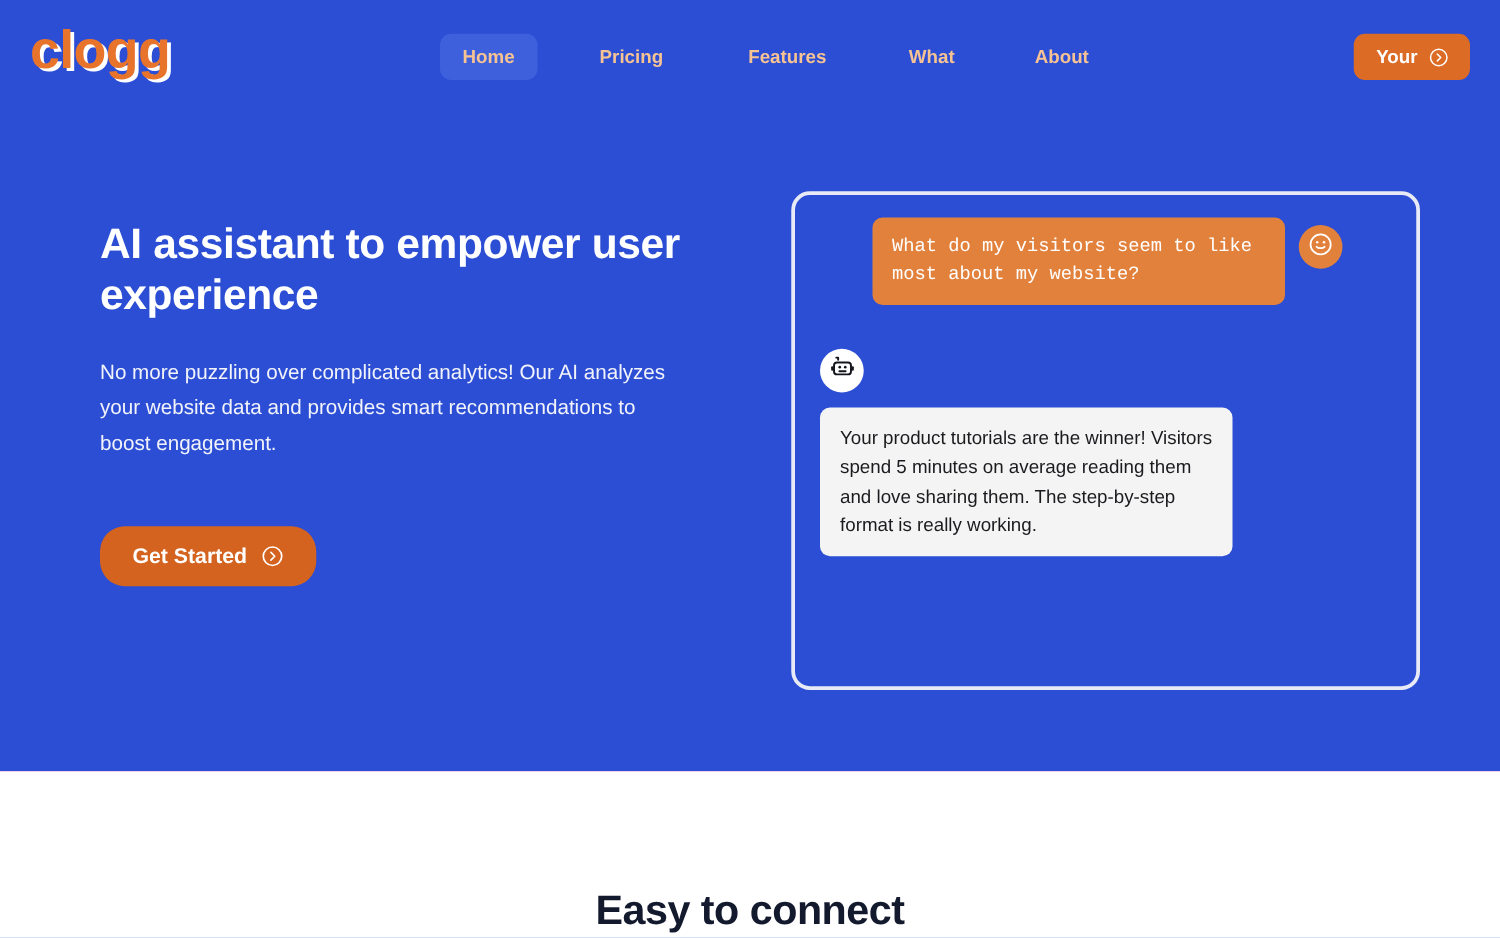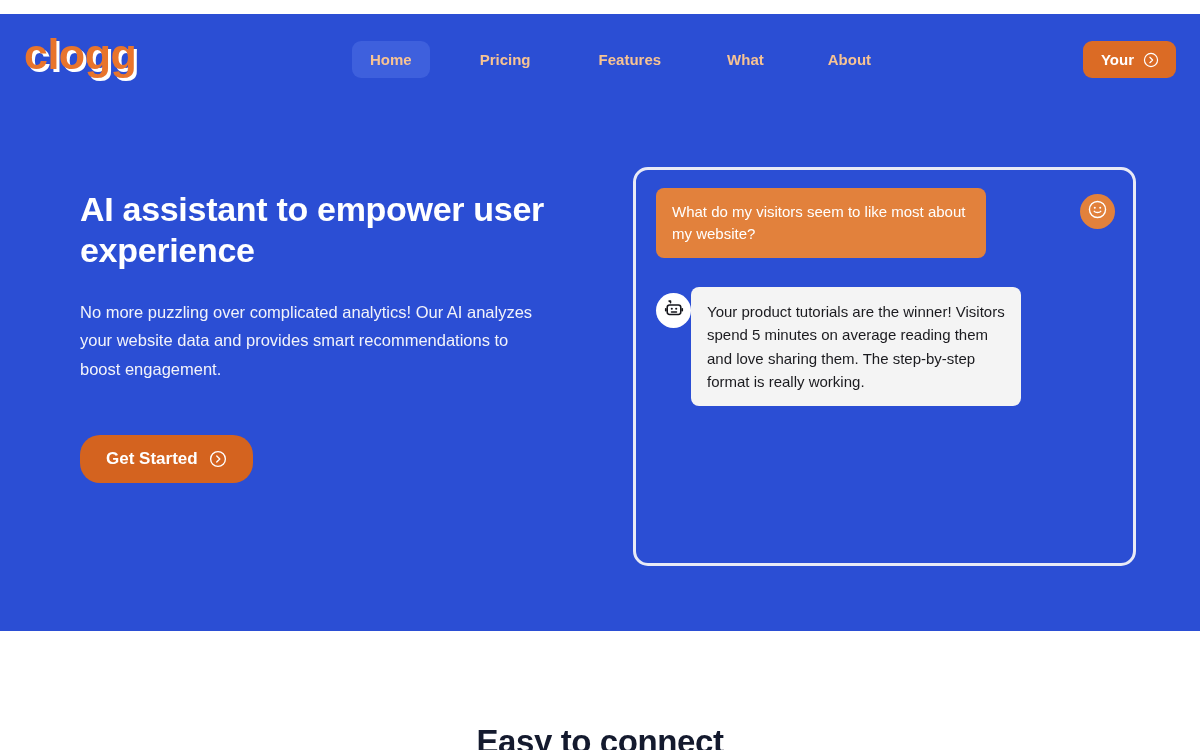--- a/index.html
+++ b/index.html
@@ -10,21 +10,20 @@
     overflow: hidden;
     font-family: "Liberation Sans", sans-serif;
     background: #ffffff;
   }
 
   .page {
     width: 1200px;
     height: 692px;
     position: relative;
     background: #ec4899;
-    margin-top: 14px;
   }
 
   
   .hero {
     position: absolute;
     top: 0; left: 0;
     width: 1200px;
     height: 617px;
     background: #2B4ED4;
   }
@@ -156,22 +155,22 @@
     border-radius: 15px;
     background: #2B4ED4;
     padding: 18px 18px 18px 20px;
     overflow: hidden;
   }
 
   .msg-row {
     display: flex;
     align-items: flex-start;
   }
-  .msg-row.user { justify-content: space-between; gap: 11px; }
-  .msg-row.bot { justify-content: flex-start; margin-top: 29px; }
+  .msg-row.user { justify-content: center; gap: 11px; font-family: Liberation Mono, monospace; }
+  .msg-row.bot { justify-content: flex-start; gap: 12px; margin-top: 29px; flex-direction: column; }
 
   .bubble-user {
     background: #E2813C;
     color: #FFFFFF;
     border-radius: 8px;
     padding: 13px 16px;
     font-size: 15px;
     line-height: 1.47;
     max-width: 330px;
   }

